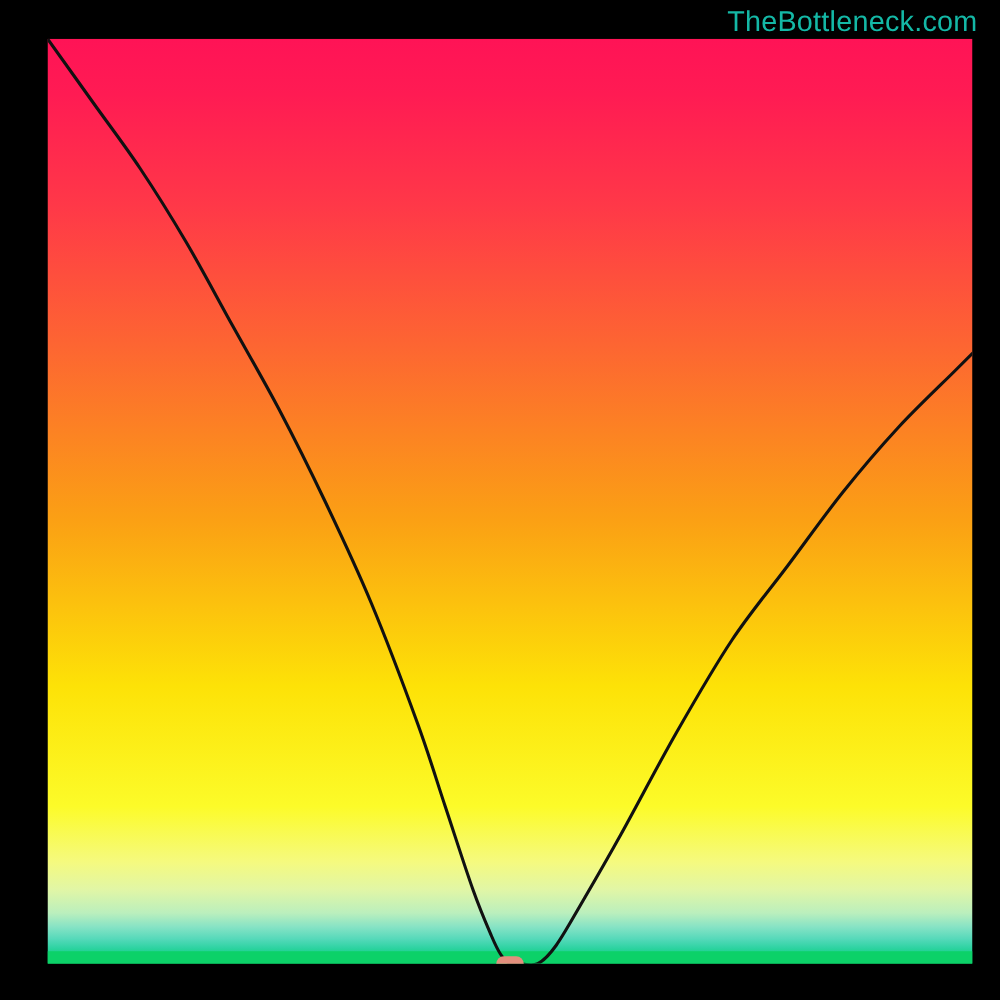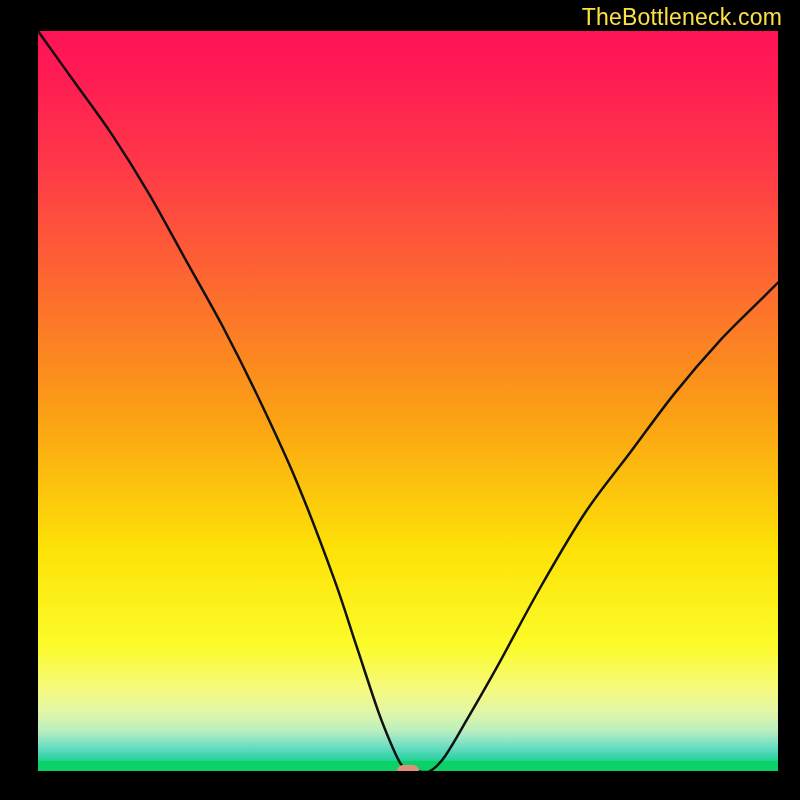--- a/index.html
+++ b/index.html
@@ -14,21 +14,21 @@
   .frame {
     position: relative;
     width: 800px;
     height: 800px;
     background: #000;
   }
   .watermark {
     position: absolute;
     top: 4px;
     right: 18px;
-    color: #fde047;
+    color: #14b8a6;
     font-size: 23px;
     letter-spacing: 0.2px;
     font-weight: 400;
     z-index: 10;
   }
   .plot-area {
     position: absolute;
     left: 37px;
     top: 30px;
     width: 740px;

